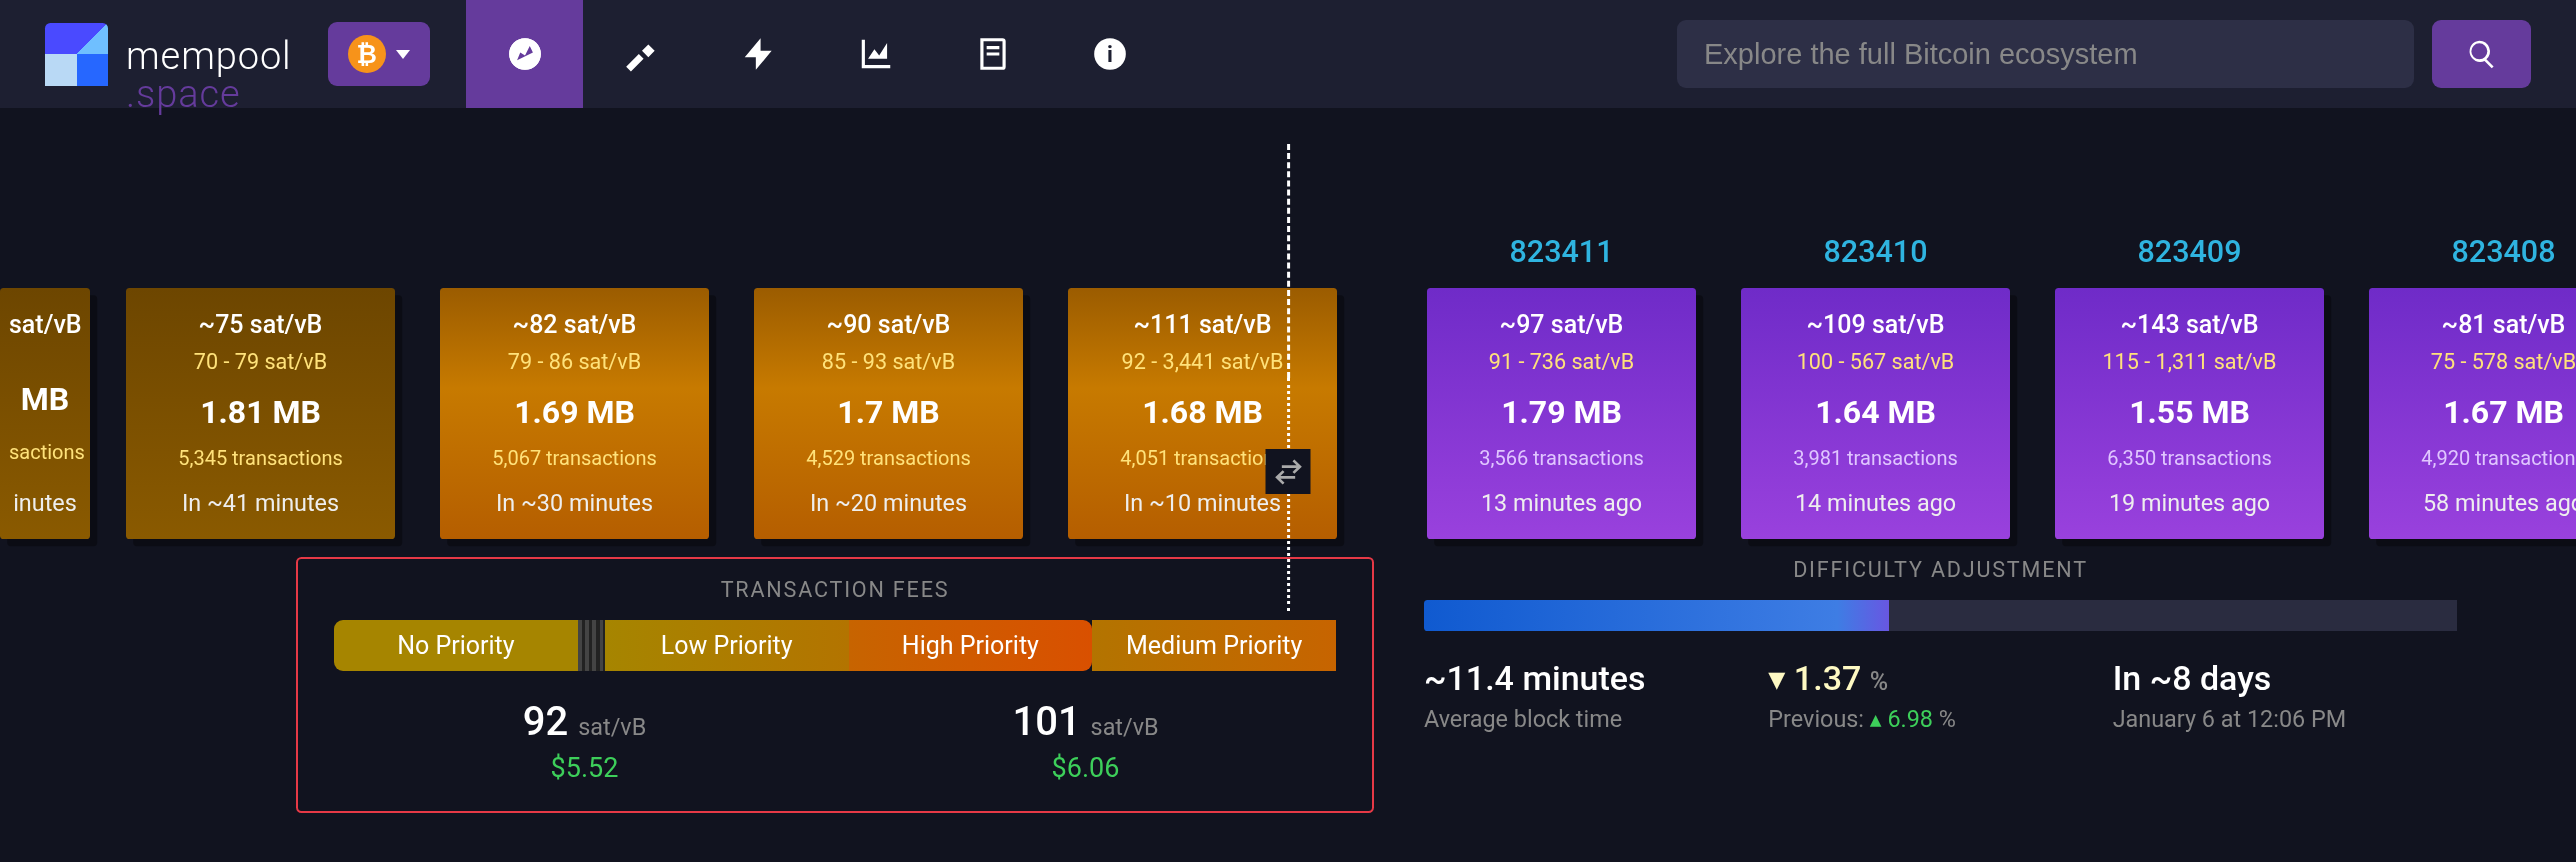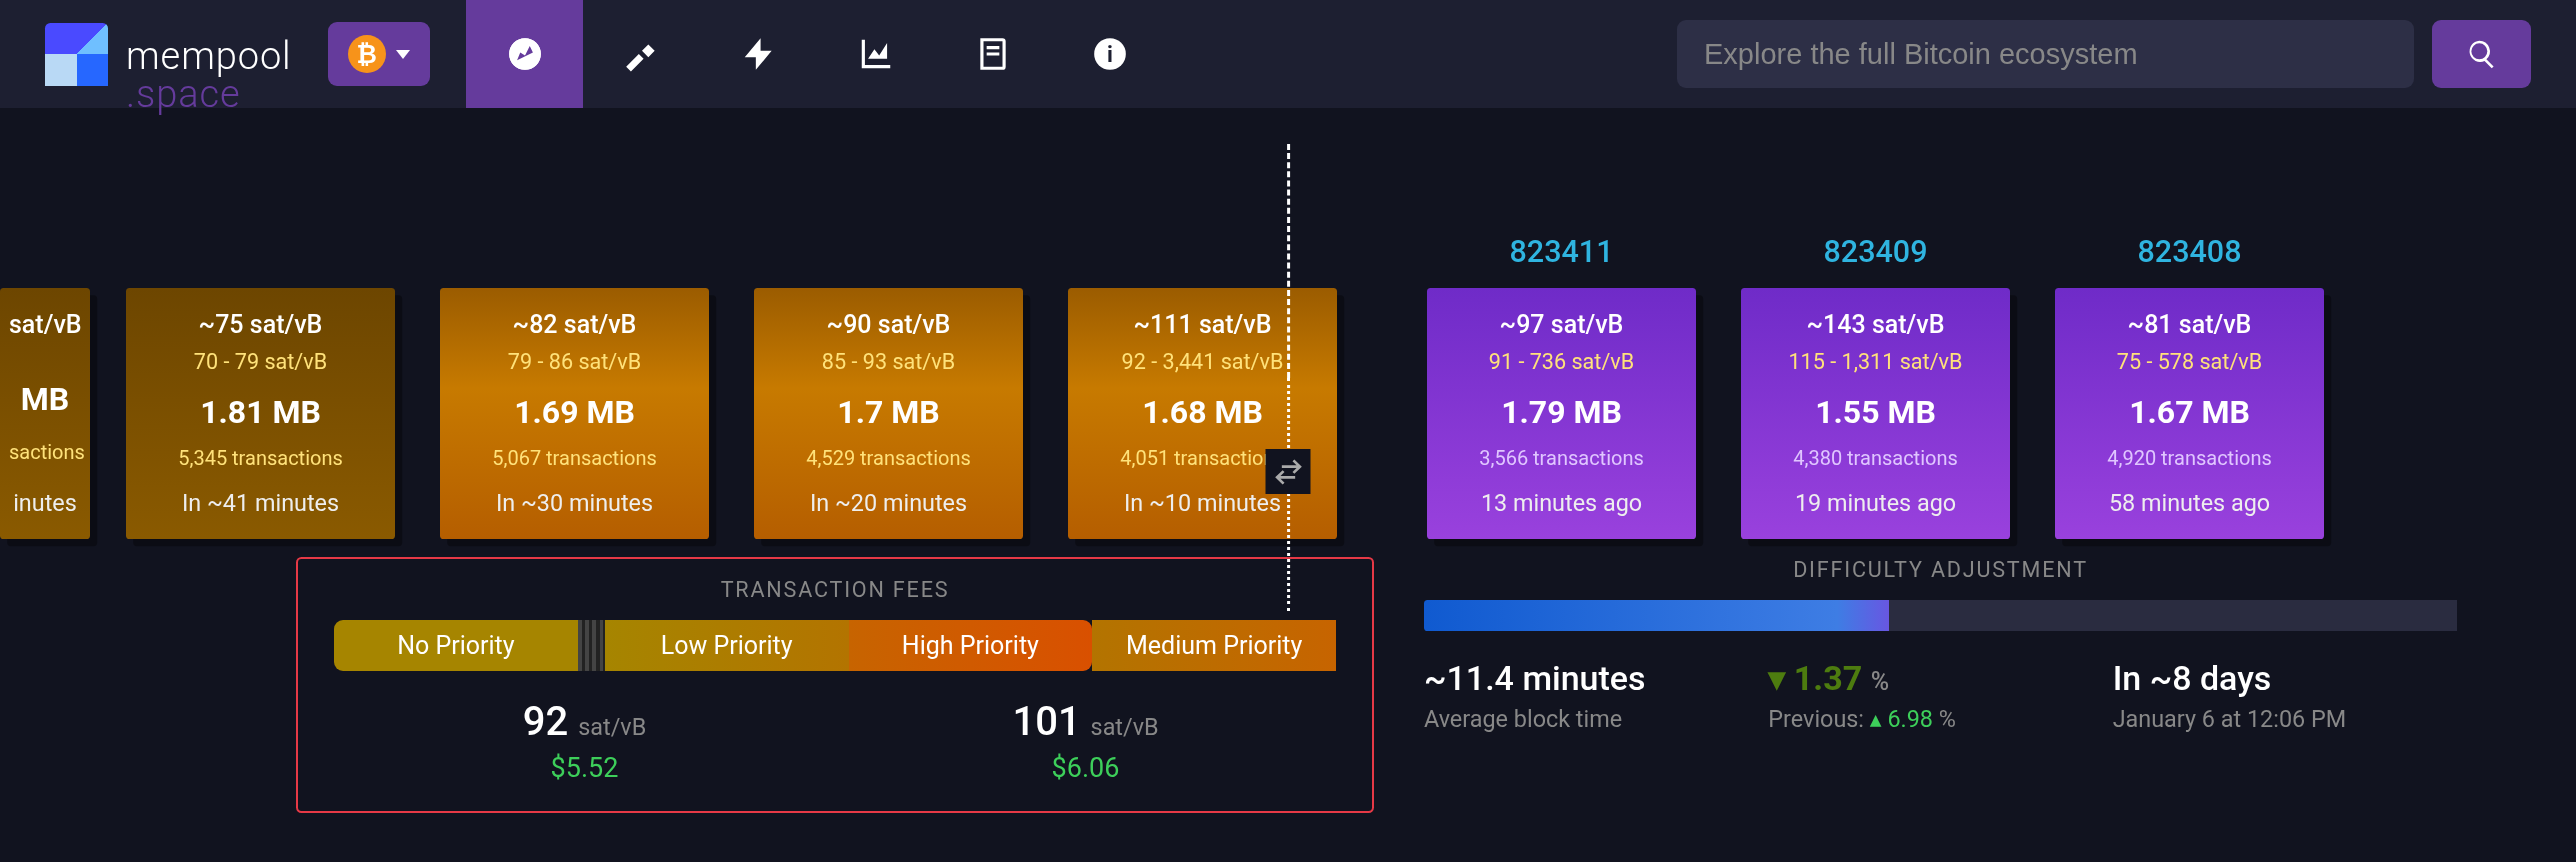--- a/index.html
+++ b/index.html
@@ -221,21 +221,21 @@
 }
 .diff-marker {
   position: absolute;
   left: 45%; top: 0; bottom: 0;
   width: 9px;
   background: #e6007a;
 }
 .diff-stats { display: flex; }
 .diff-stat { flex: 1; }
 .diff-main { font-size: 34px; font-weight: 500; }
-.diff-main .down { color: #4d7c0f; font-weight: bold; }
+.diff-main .down { color: #fef9c3; }
 .diff-main .pct { font-size: 25px; color: #888; }
 .diff-sub { color: #888; font-size: 23.4px; margin-top: 7.2px; }
 .diff-sub .up { color: #3dcf5a; }
 </style>
 </head>
 <body>
 
 <div class="navbar">
   <div class="logo-wrap">
     <div class="logo-img"></div>
@@ -361,26 +361,36 @@
       <div class="block-height">823411</div>
       <div class="block-cube mined">
         <div class="b-fee-main">~97 sat/vB</div>
         <div class="b-fee-range">91 - 736 sat/vB</div>
         <div class="b-size">1.79 MB</div>
         <div class="b-tx">3,566 transactions</div>
         <div class="b-time">13 minutes ago</div>
       </div>
     </div>
     <div class="block-col">
+      <div class="block-height">823410</div>
+      <div class="block-cube mined">
+        <div class="b-fee-main">~109 sat/vB</div>
+        <div class="b-fee-range">100 - 567 sat/vB</div>
+        <div class="b-size">1.64 MB</div>
+        <div class="b-tx">3,981 transactions</div>
+        <div class="b-time">14 minutes ago</div>
+      </div>
+    </div>
+    <div class="block-col">
       <div class="block-height">823409</div>
       <div class="block-cube mined">
         <div class="b-fee-main">~143 sat/vB</div>
         <div class="b-fee-range">115 - 1,311 sat/vB</div>
         <div class="b-size">1.55 MB</div>
-        <div class="b-tx">4,380 transactions</div>
+        <div class="b-tx">6,350 transactions</div>
         <div class="b-time">19 minutes ago</div>
       </div>
     </div>
     <div class="block-col">
       <div class="block-height">823408</div>
       <div class="block-cube mined">
         <div class="b-fee-main">~81 sat/vB</div>
         <div class="b-fee-range">75 - 578 sat/vB</div>
         <div class="b-size">1.67 MB</div>
         <div class="b-tx">4,920 transactions</div>

